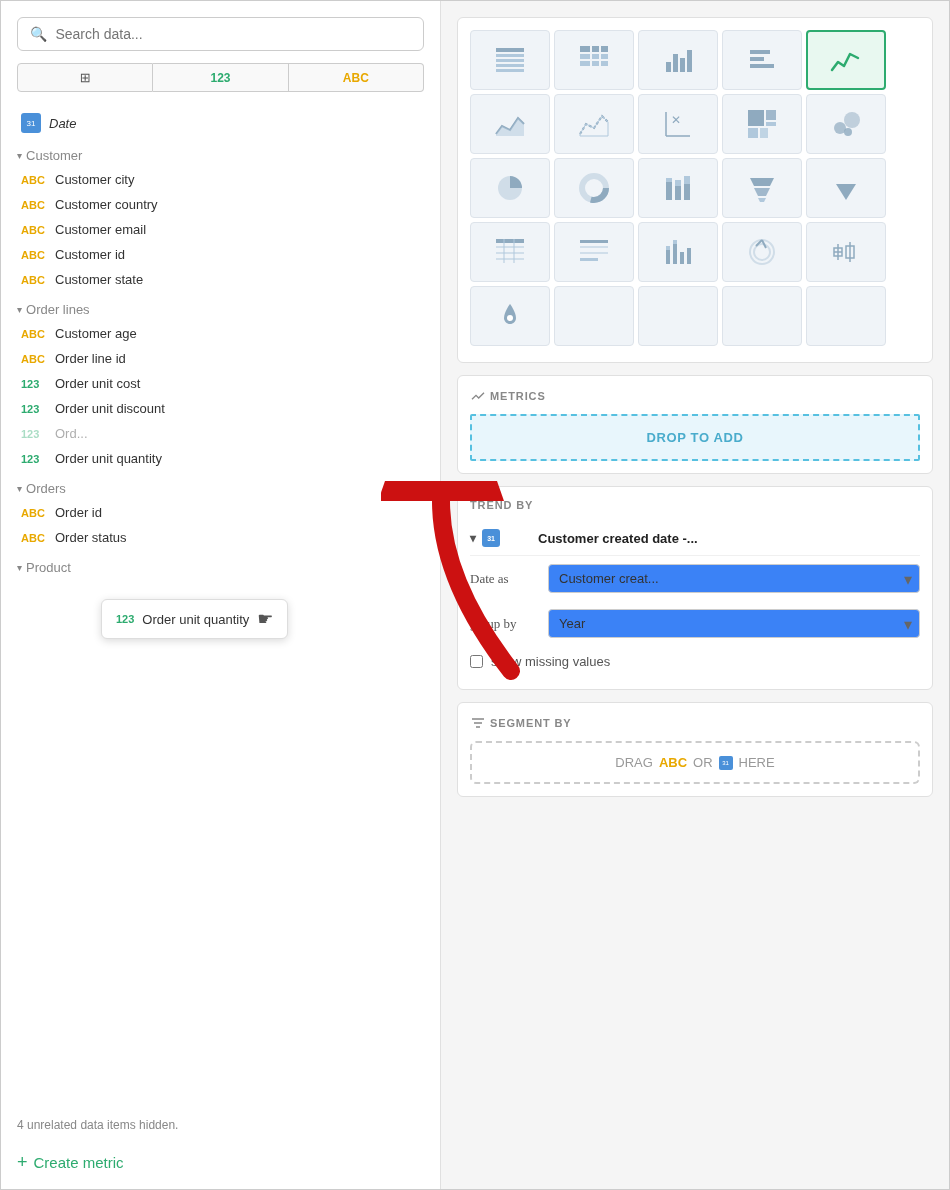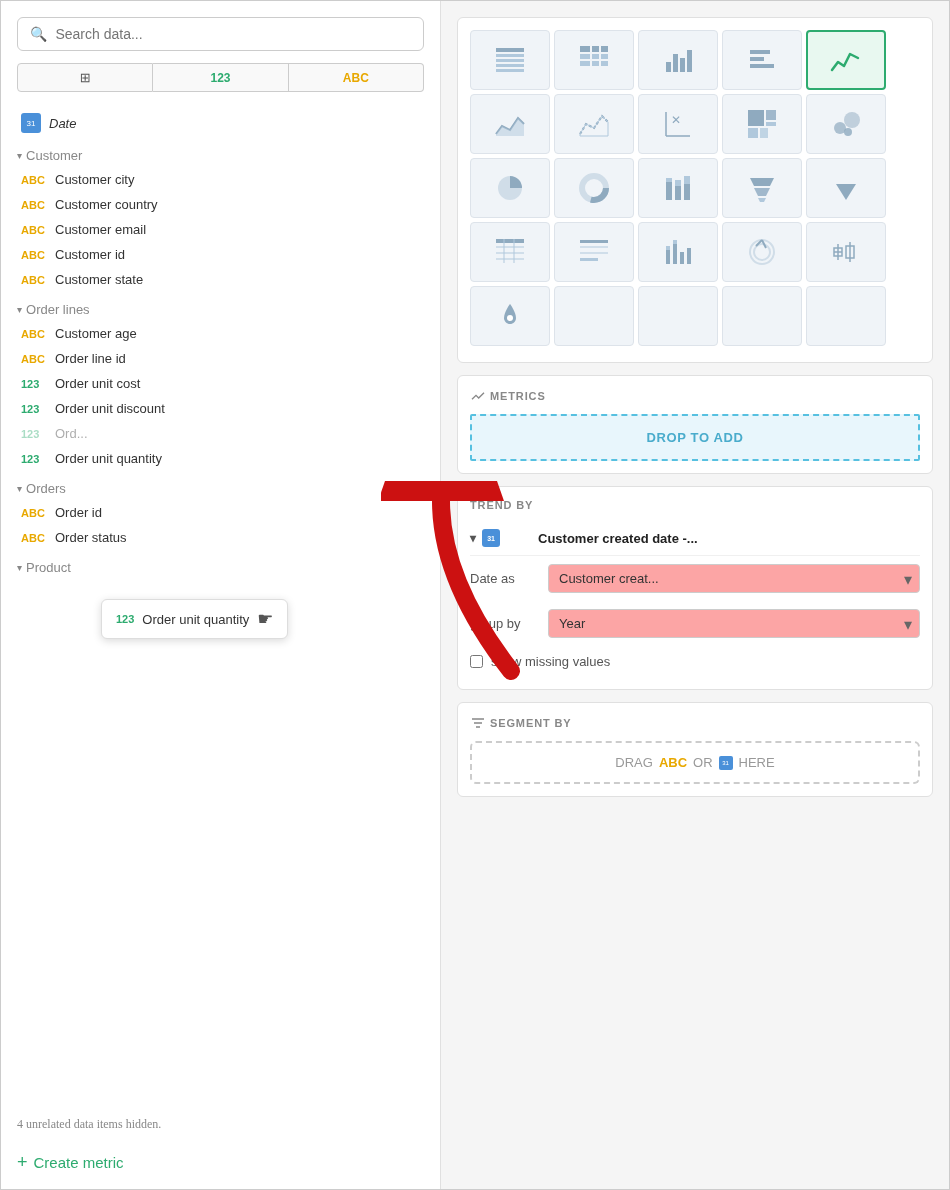--- a/index.html
+++ b/index.html
@@ -109,21 +109,20 @@
       width: 20px; height: 20px;
       background: #4a90d9;
       border-radius: 3px;
       display: flex; align-items: center; justify-content: center;
       color: white; font-size: 9px;
     }
     .hidden-notice {
       font-size: 12px;
       color: #888;
       padding: 10px 16px 8px 16px;
-      font-family: Liberation Serif, serif;
     }
     .create-metric-btn {
       display: flex;
       align-items: center;
       gap: 6px;
       padding: 12px 16px 16px 16px;
       color: #2dab6f;
       font-size: 15px;
       font-weight: 500;
       cursor: pointer;
@@ -252,33 +251,34 @@
     .form-row {
       display: flex;
       align-items: center;
       gap: 8px;
       padding: 8px 0;
     }
     .form-label {
       font-size: 13px;
       color: #555;
       min-width: 70px;
+      font-family: Liberation Serif, serif;
     }
     .select-wrapper {
       position: relative;
       flex: 1;
     }
     .select-wrapper select {
       width: 100%;
       border: 1px solid #ccc;
       border-radius: 4px;
       padding: 6px 28px 6px 10px;
       font-size: 13px;
       color: #333;
-      background: #fca5a5;
+      background: #3b82f6;
       appearance: none;
       cursor: pointer;
     }
     .select-wrapper::after {
       content: '▾';
       position: absolute;
       right: 8px; top: 50%;
       transform: translateY(-50%);
       color: #666; pointer-events: none;
     }

